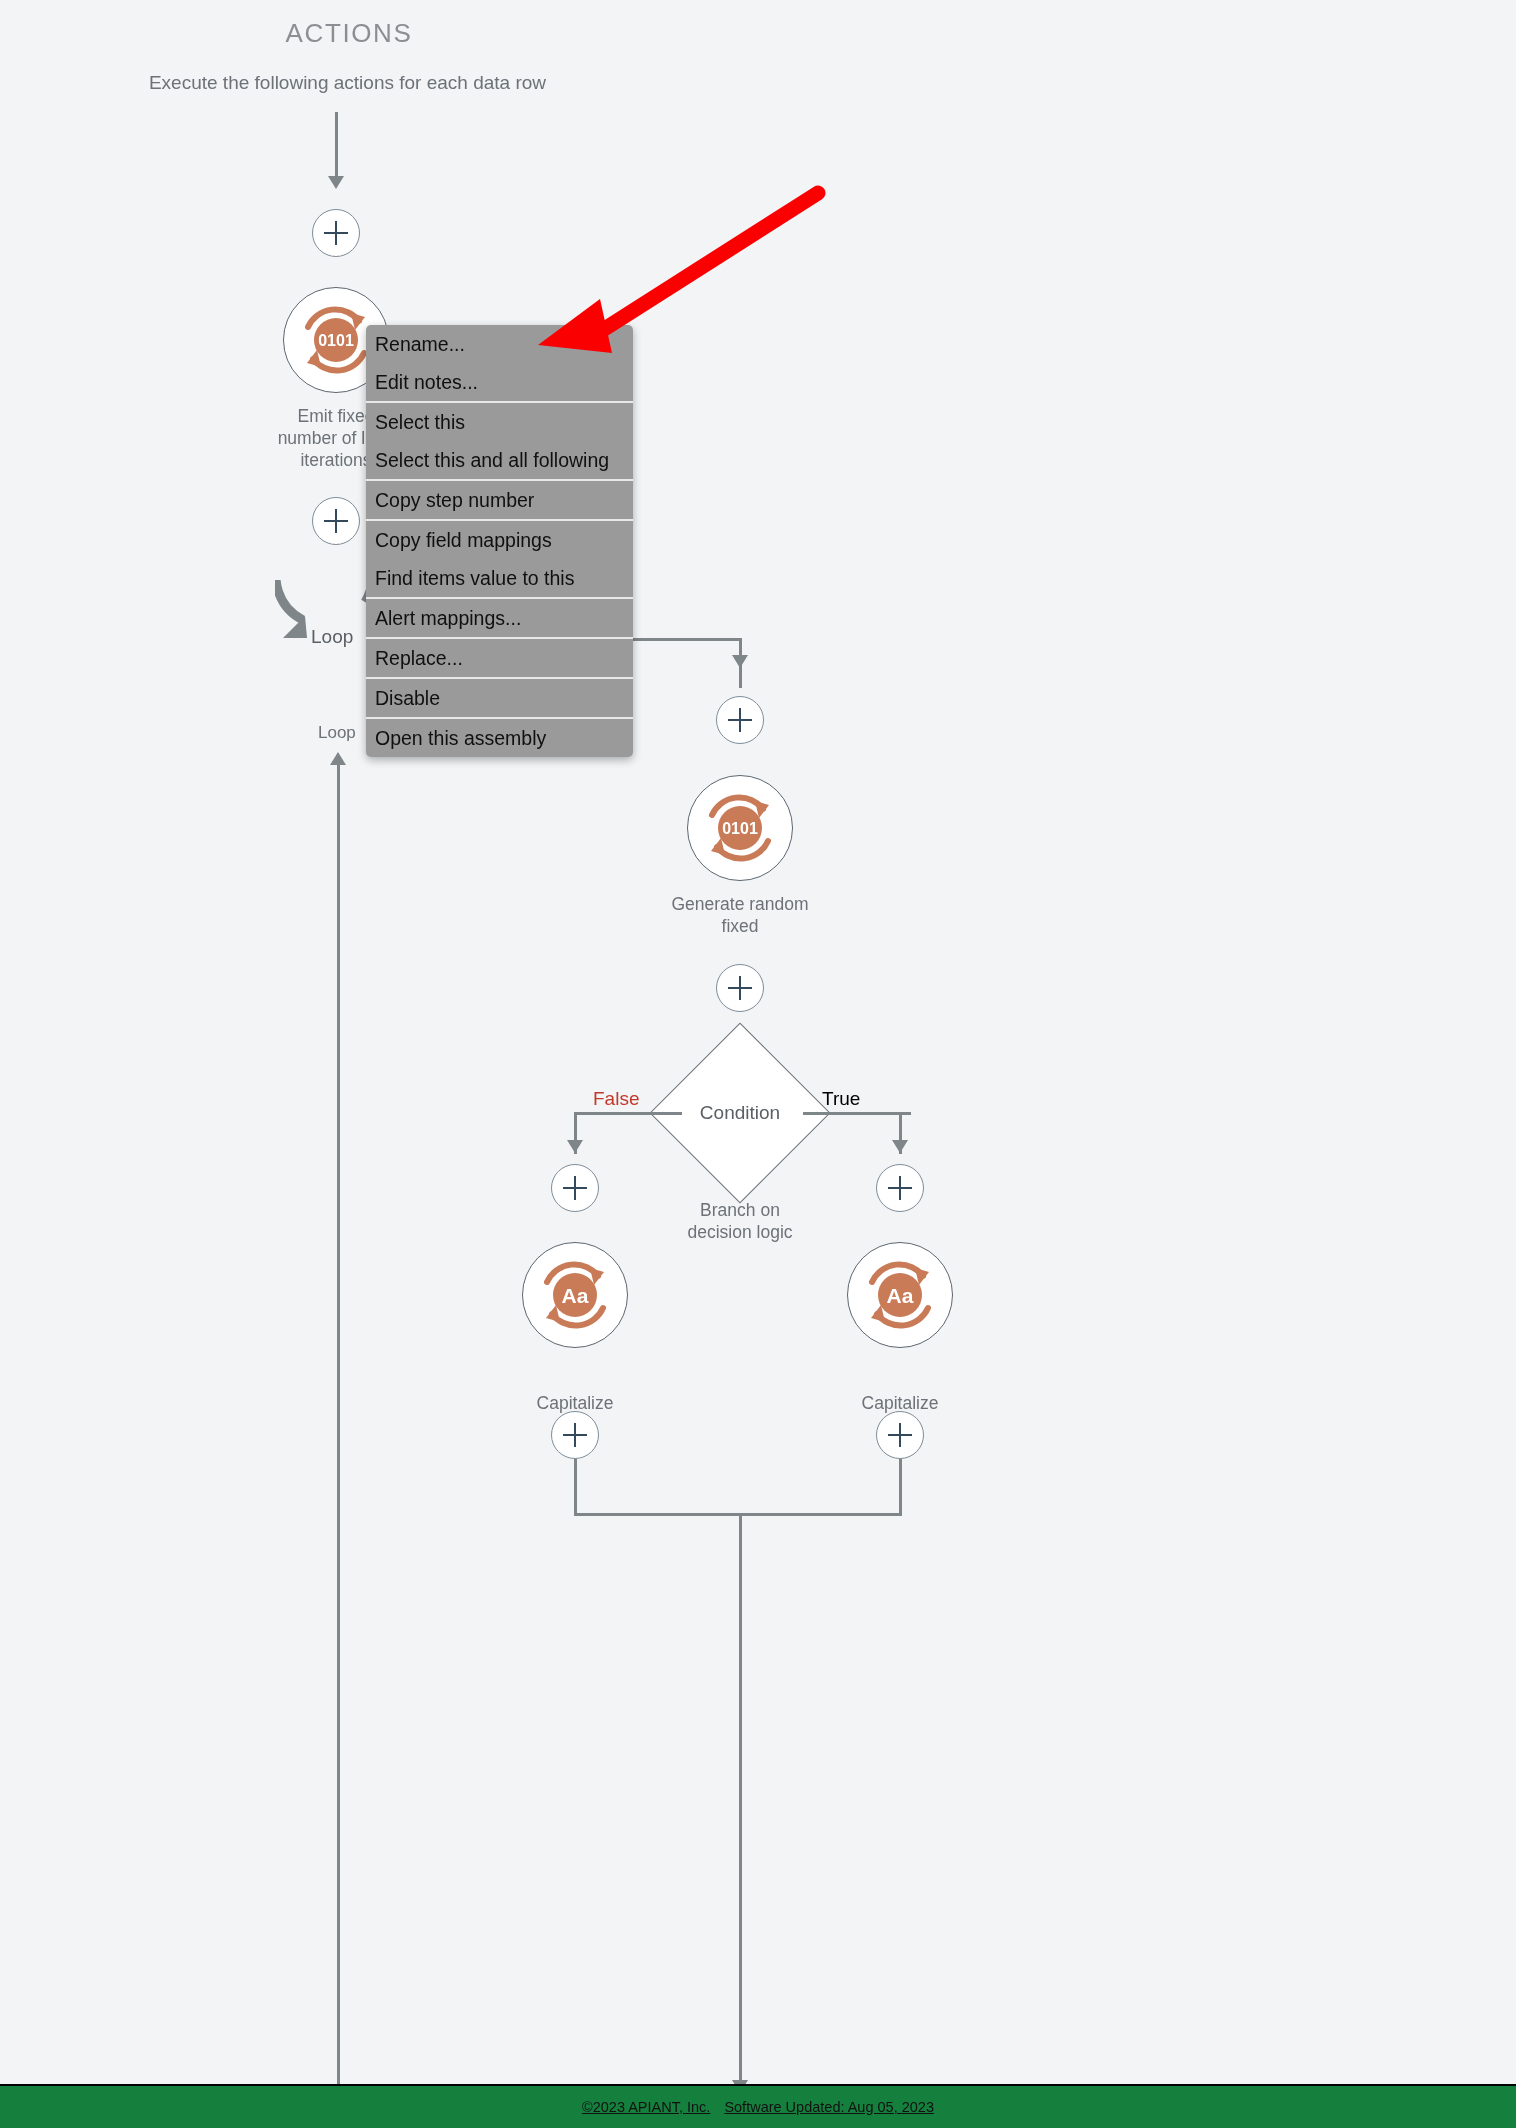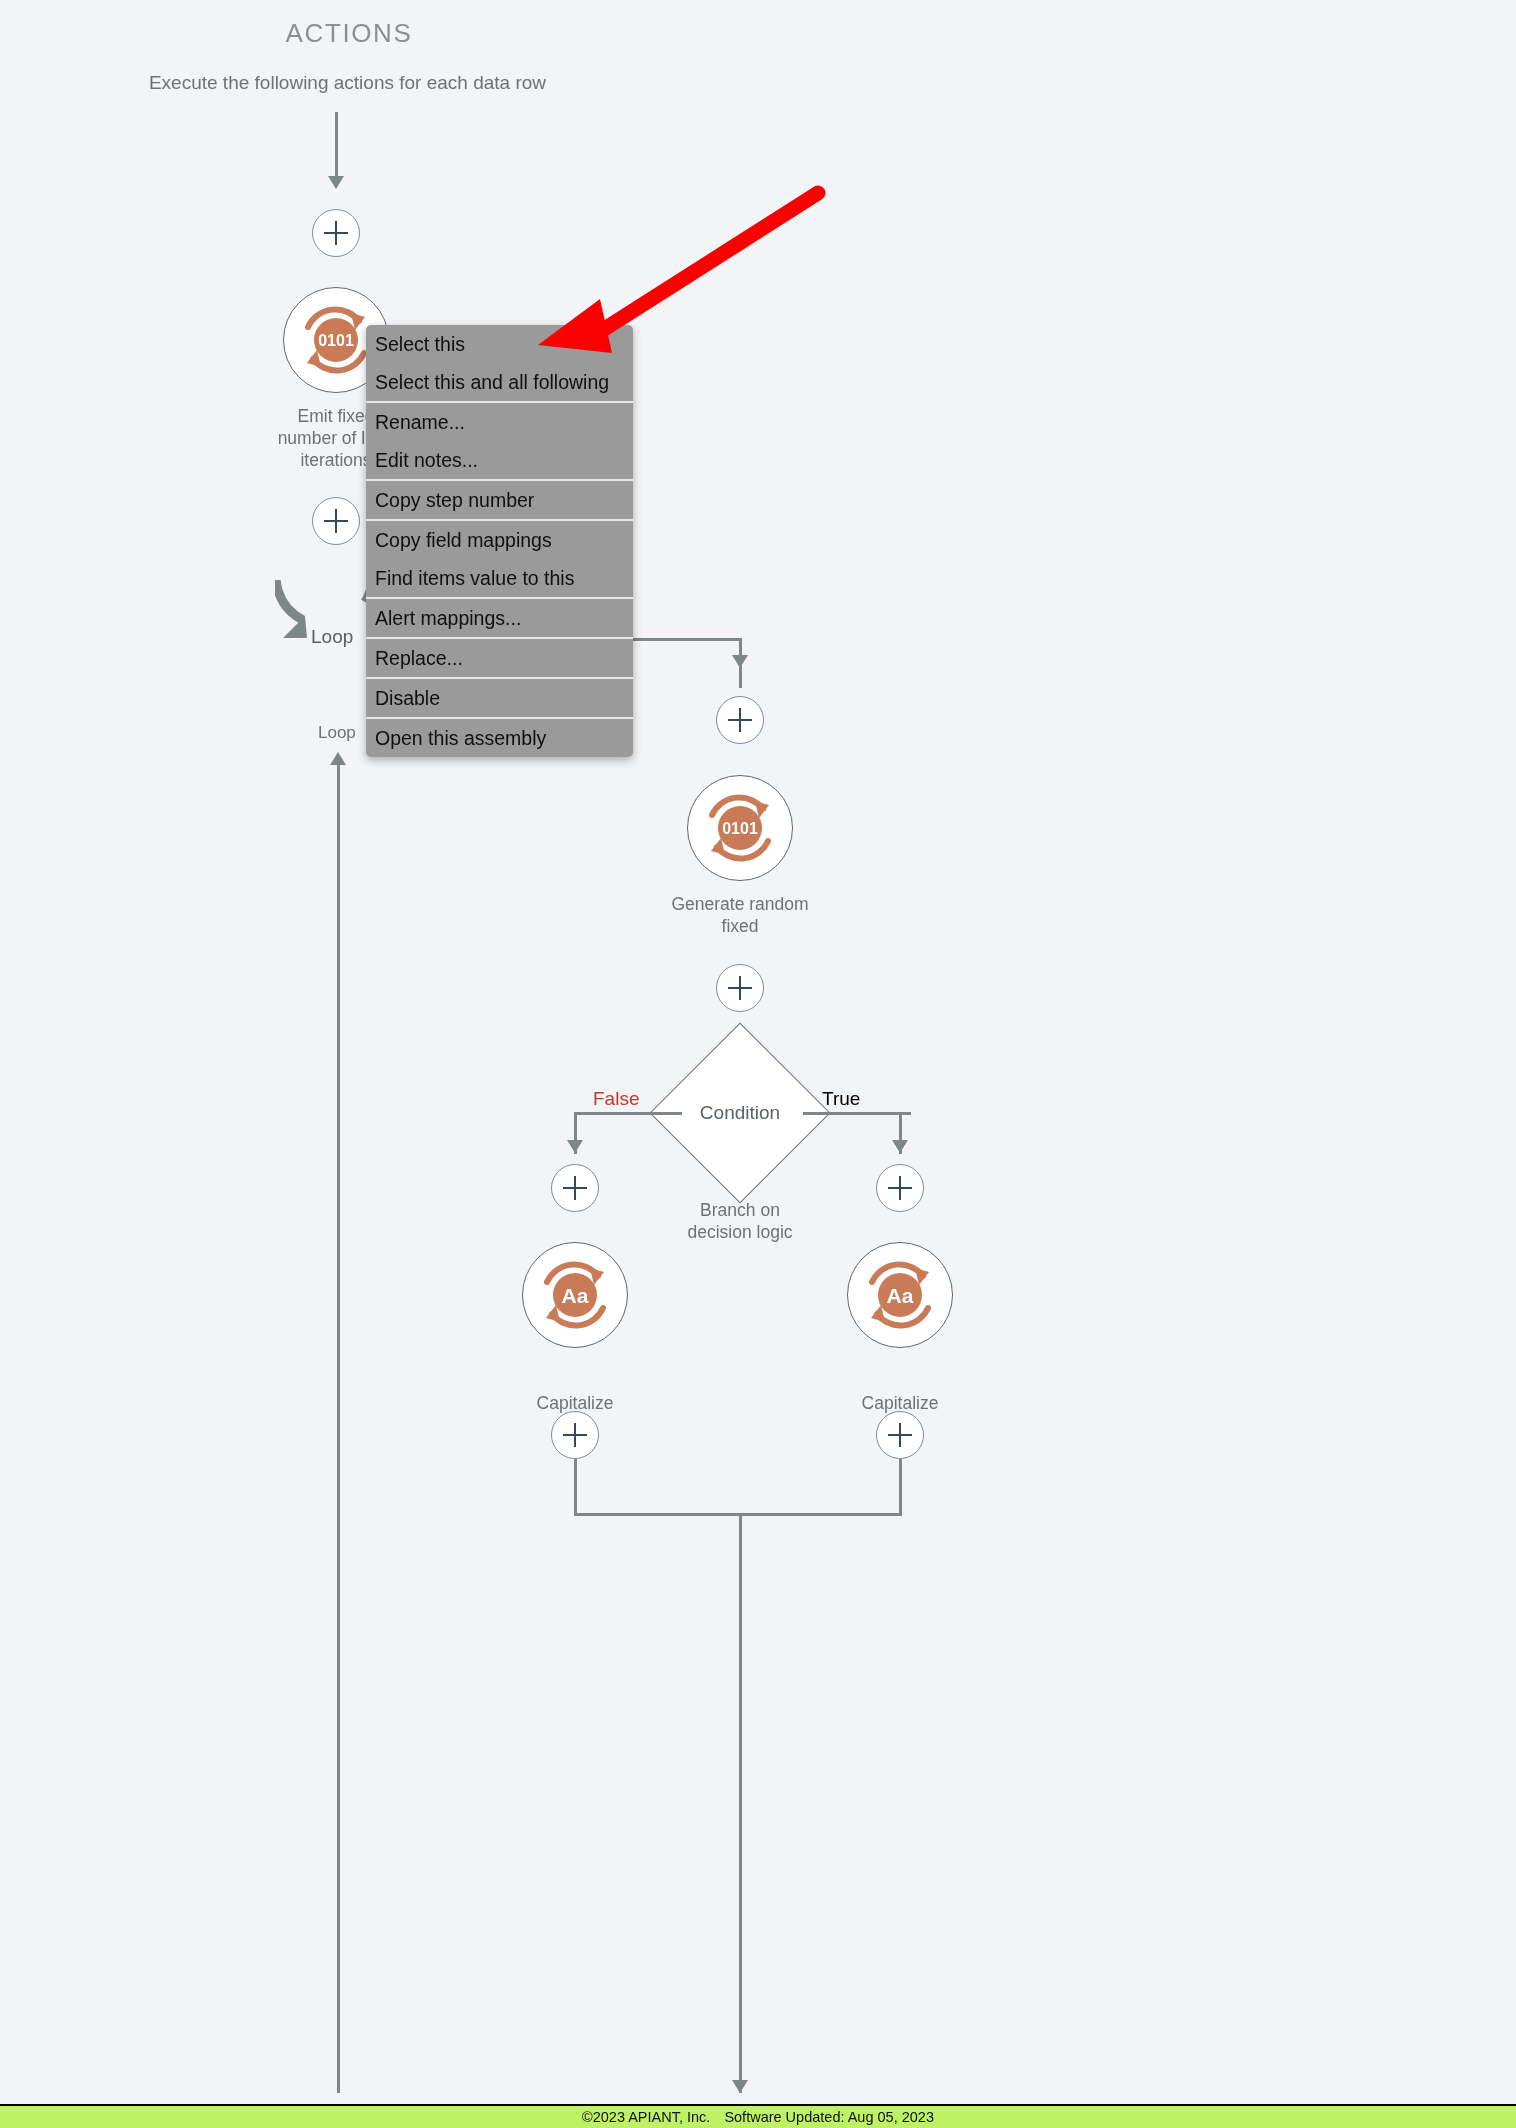--- a/index.html
+++ b/index.html
@@ -114,25 +114,26 @@
     height:38px;
     cursor:pointer;
     white-space:nowrap;
   }
 
   
   #annotation-arrow { position:absolute; left:500px; top:185px; z-index:60; pointer-events:none; }
 
   
   #footer {
-    position:absolute; left:0; right:0; bottom:0; height:24px;
-    background:#bef264; border-top:2px solid #000;
+    position:absolute; left:0; right:0; bottom:0; height:44px;
+    background:#15803d; border-top:2px solid #000;
     display:flex; align-items:center; justify-content:center;
     font-size:14.5px; color:#111;
     z-index:50;
+    text-decoration:underline;
   }
   #footer .gap { display:inline-block; width:14px; }
 </style>
 </head>
 <body>
 
 <div id="canvas">
 
   <div class="section-title">ACTIONS</div>
   <div class="section-sub">Execute the following actions for each data row</div>
@@ -249,26 +250,26 @@
   <div class="plus" style="left:876px; top:1411px;"></div>
 
   <div class="vline" style="left:574px; top:1459px; height:56px;"></div>
   <div class="vline" style="left:899px; top:1459px; height:56px;"></div>
   <div class="hline" style="left:574px; top:1513px; width:328px;"></div>
   <div class="vline" style="left:739px; top:1513px; height:580px;"></div>
   <div class="arrow-down" style="left:732px; top:2080px;"></div>
 
   <div id="context-menu">
       <div class="menu-group">
+        <div class="menu-item">Rename...</div>
+        <div class="menu-item">Edit notes...</div>
+      </div>
+      <div class="menu-group">
         <div class="menu-item">Select this</div>
         <div class="menu-item">Select this and all following</div>
-      </div>
-      <div class="menu-group">
-        <div class="menu-item">Rename...</div>
-        <div class="menu-item">Edit notes...</div>
       </div>
       <div class="menu-group">
         <div class="menu-item">Copy step number</div>
       </div>
       <div class="menu-group">
         <div class="menu-item">Copy field mappings</div>
         <div class="menu-item">Find items value to this</div>
       </div>
       <div class="menu-group">
         <div class="menu-item">Alert mappings...</div>

